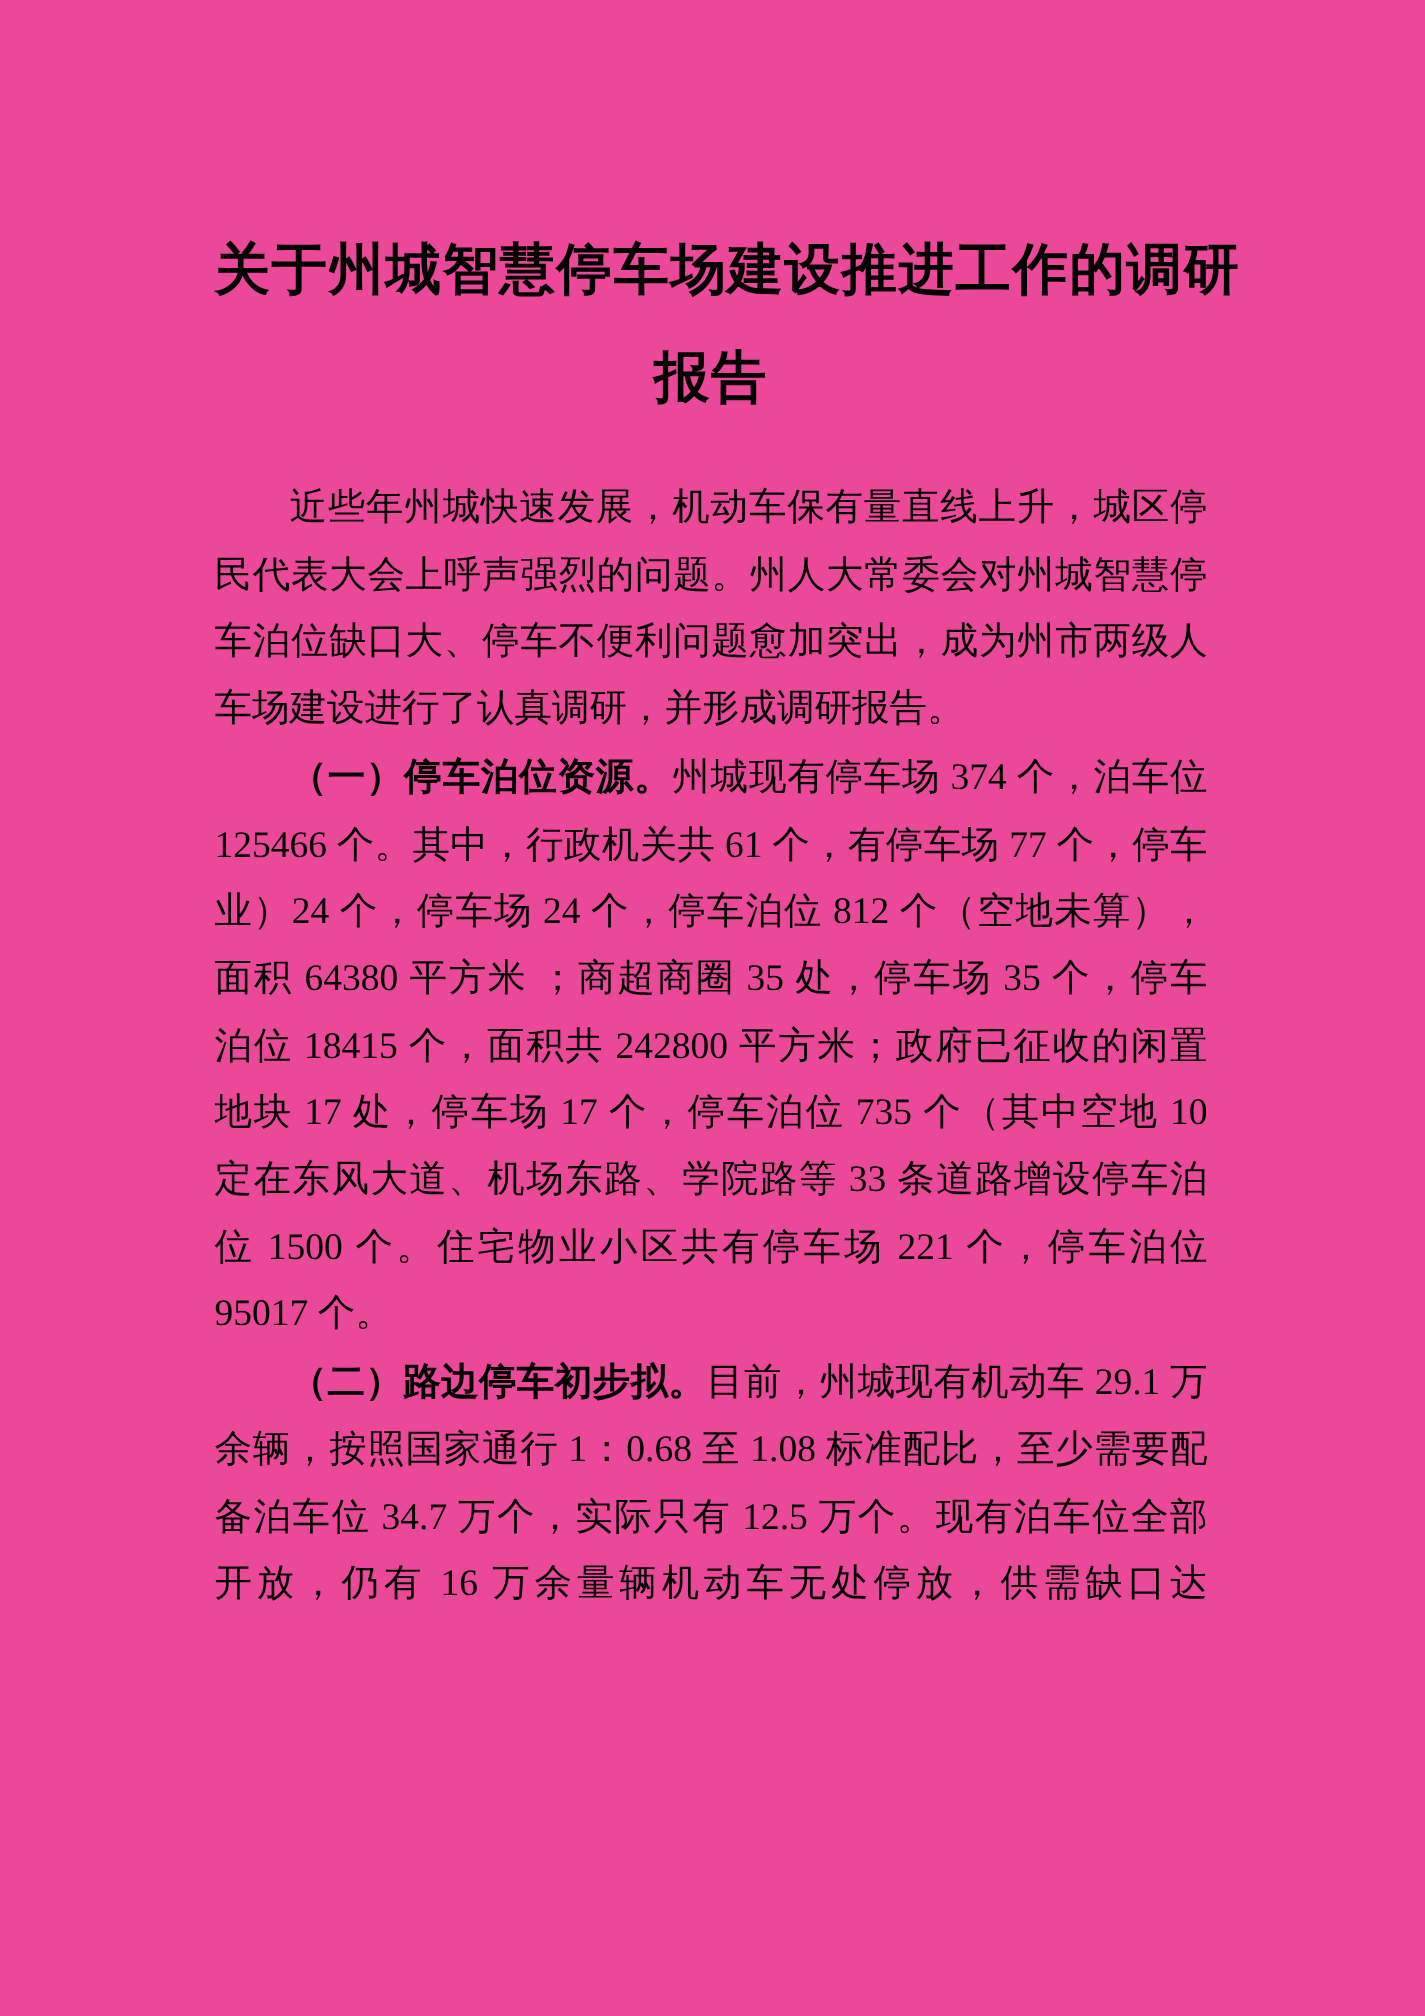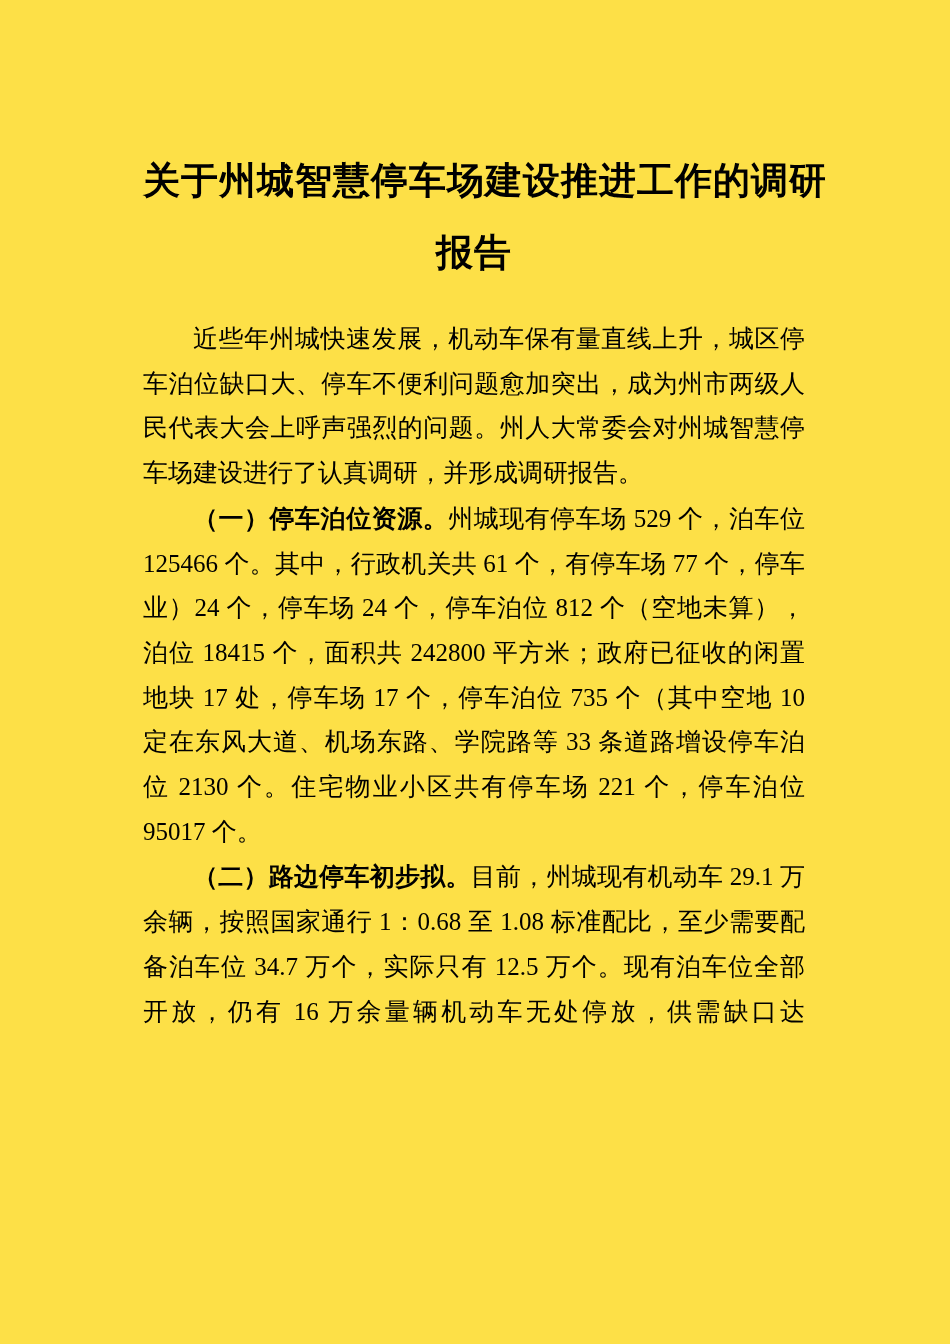--- a/index.html
+++ b/index.html
@@ -4,21 +4,21 @@
 <style>
   html, body {
     margin: 0;
     padding: 0;
     background: #ffffff;
   }
   .page {
     position: relative;
     width: 950px;
     height: 1344px;
-    background: #fde047;
+    background: #ec4899;
     color: #000000;
     overflow: hidden;
     font-family: "Liberation Serif", "DejaVu Serif", serif;
   }
   .title-block {
     padding-top: 145px;
     width: 662px;
     margin: 0 145px 0 143px;
     text-align: center;
   }
@@ -58,32 +58,33 @@
 <body>
 
 <div class="page">
   <div class="title-block">
     <div class="title-line">关于州城智慧停车场建设推进工作的调研</div>
     <div class="title-line">报告</div>
   </div>
   <div class="doc-body">
       <div class="block">
         <div class="line indent jfull"><span class="seg">近些年州城快速发展，机动车保有量直线上升，城区停</span></div>
+        <div class="line jfull"><span class="seg">民代表大会上呼声强烈的问题。州人大常委会对州城智慧停</span></div>
         <div class="line jfull"><span class="seg">车泊位缺口大、停车不便利问题愈加突出，成为州市两级人</span></div>
-        <div class="line jfull"><span class="seg">民代表大会上呼声强烈的问题。州人大常委会对州城智慧停</span></div>
         <div class="line"><span class="seg">车场建设进行了认真调研，并形成调研报告。</span></div>
       </div>
       <div class="block">
-        <div class="line indent jfull"><span class="seg bold-heading">（一）停车泊位资源。</span><span class="seg">州城现有停车场 529 个，泊车位</span></div>
+        <div class="line indent jfull"><span class="seg bold-heading">（一）停车泊位资源。</span><span class="seg">州城现有停车场 374 个，泊车位</span></div>
         <div class="line jfull"><span class="seg">125466 个。其中，行政机关共 61 个，有停车场 77 个，停车</span></div>
         <div class="line jfull"><span class="seg">业）24 个，停车场 24 个，停车泊位 812 个（空地未算），</span></div>
+        <div class="line jfull"><span class="seg">面积 64380 平方米 ；商超商圈 35 处，停车场 35 个，停车</span></div>
         <div class="line jfull"><span class="seg">泊位 18415 个，面积共 242800 平方米；政府已征收的闲置</span></div>
         <div class="line jfull"><span class="seg">地块 17 处，停车场 17 个，停车泊位 735 个（其中空地 10</span></div>
         <div class="line jfull"><span class="seg">定在东风大道、机场东路、学院路等 33 条道路增设停车泊</span></div>
-        <div class="line jfull"><span class="seg">位 2130 个。住宅物业小区共有停车场 221 个，停车泊位</span></div>
+        <div class="line jfull"><span class="seg">位 1500 个。住宅物业小区共有停车场 221 个，停车泊位</span></div>
         <div class="line"><span class="seg">95017 个。</span></div>
       </div>
       <div class="block">
         <div class="line indent jfull"><span class="seg bold-heading">（二）路边停车初步拟。</span><span class="seg">目前，州城现有机动车 29.1 万</span></div>
         <div class="line jfull"><span class="seg">余辆，按照国家通行 1：0.68 至 1.08 标准配比，至少需要配</span></div>
         <div class="line jfull"><span class="seg">备泊车位 34.7 万个，实际只有 12.5 万个。现有泊车位全部</span></div>
         <div class="line jfull"><span class="seg">开放，仍有 16 万余量辆机动车无处停放，供需缺口达</span></div>
       </div>
     </div>
 </div>

